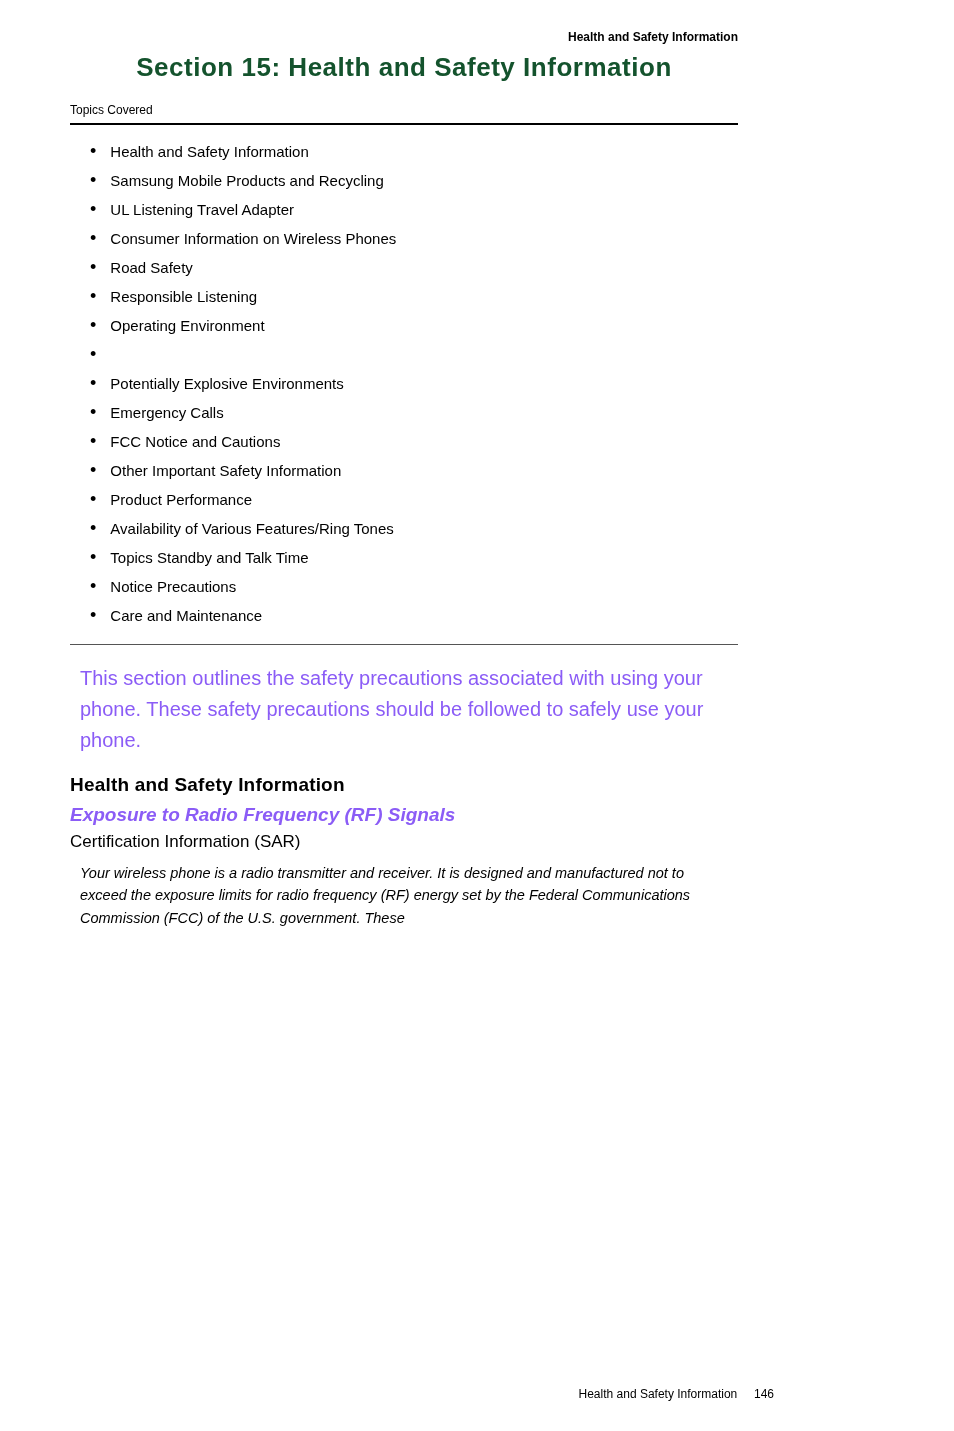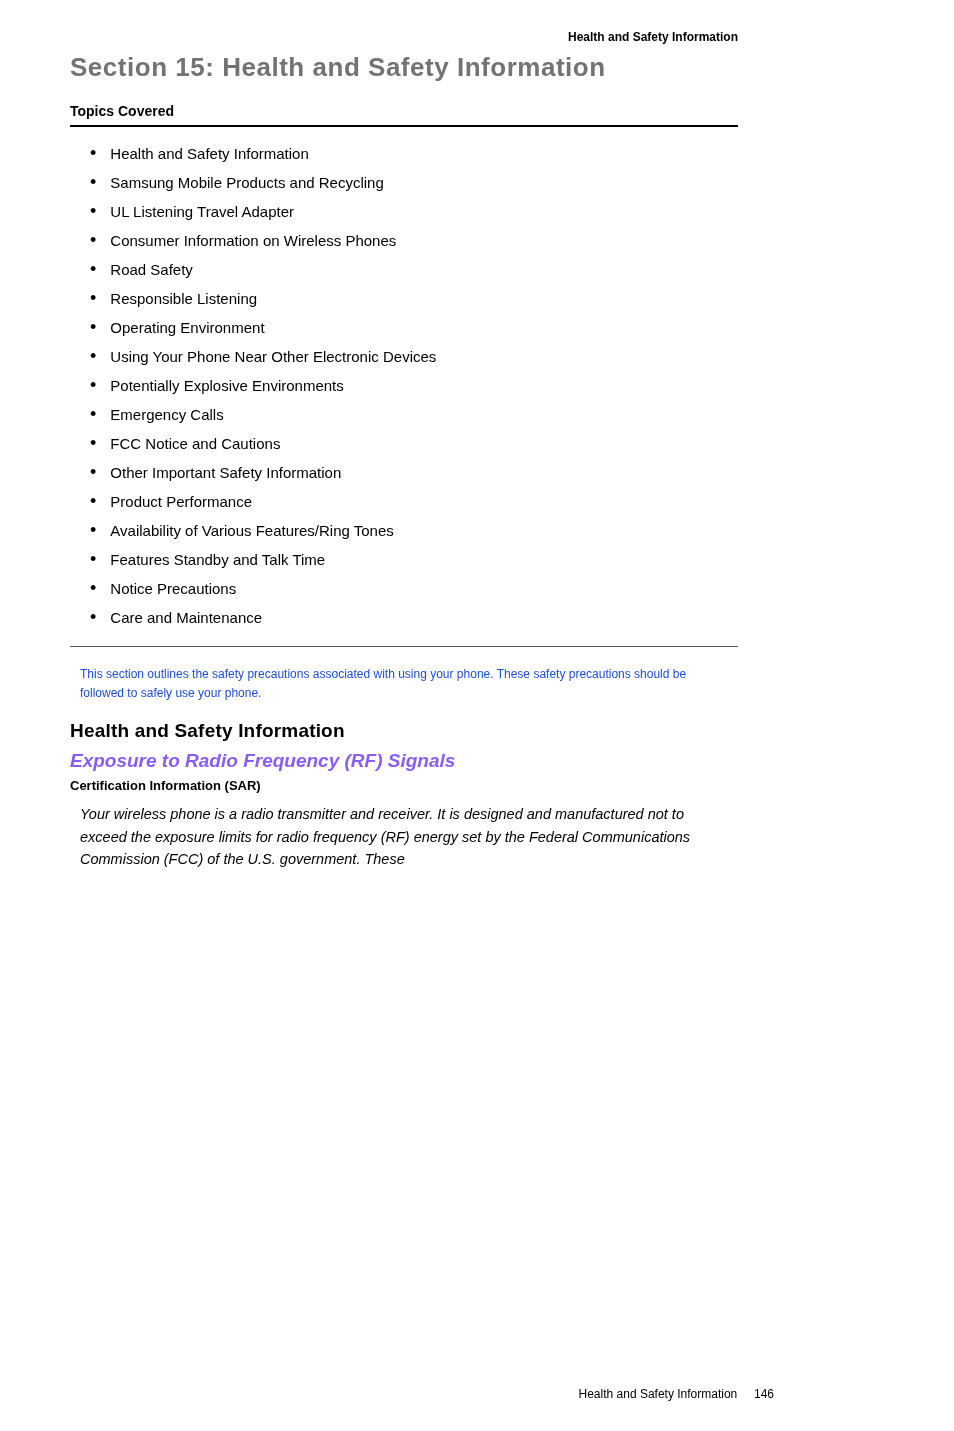--- a/index.html
+++ b/index.html
@@ -28,28 +28,29 @@
       text-align: right;
       font-size: 12px;
       font-weight: bold;
       color: #000;
       margin-bottom: 8px;
     }
 
     .section-title {
       font-size: 26px;
       font-weight: 900;
-      color: #737373;
+      color: #14532d;
       margin-bottom: 20px;
       letter-spacing: 0.02em;
+      text-align: center;
     }
 
     .topics-covered-label {
-      font-size: 14px;
-      font-weight: bold;
+      font-size: 12px;
+      font-weight: normal;
       color: #000;
       margin-bottom: 6px;
     }
 
     .divider {
       border: none;
       border-top: 2px solid #000;
       margin-bottom: 18px;
     }
 
@@ -75,22 +76,22 @@
 
     .bullet {
       font-size: 18px;
       margin-right: 14px;
       margin-top: -2px;
       flex-shrink: 0;
       color: #000;
     }
 
     .intro-text {
-      font-size: 12px;
-      color: #1d4ed8;
+      font-size: 20px;
+      color: #8b5cf6;
       line-height: 1.55;
       margin: 0 6px 18px 10px;
     }
 
     .section-heading {
       font-size: 19px;
       font-weight: 900;
       color: #000;
       margin-bottom: 8px;
       letter-spacing: 0.01em;
@@ -98,22 +99,22 @@
 
     .subsection-heading-italic {
       font-size: 19px;
       font-weight: 900;
       font-style: italic;
       color: #8b5cf6;
       margin-bottom: 6px;
     }
 
     .subsection-heading {
-      font-size: 13px;
-      font-weight: 700;
+      font-size: 17px;
+      font-weight: 400;
       color: #000;
       margin-bottom: 10px;
     }
 
     .body-text {
       font-size: 14.5px;
       color: #000;
       line-height: 1.55;
       margin: 0 10px 10px 10px;
       font-style: italic;
@@ -165,21 +166,20 @@
     <li>
       <span class="bullet">•</span>
       <span>Responsible Listening</span>
     </li>
     <li>
       <span class="bullet">•</span>
       <span>Operating Environment</span>
     </li>
     <li>
       <span class="bullet">•</span>
-      <span>Using Your Phone Near Other Electronic Devices</span>
     </li>
     <li>
       <span class="bullet">•</span>
       <span>Potentially Explosive Environments</span>
     </li>
     <li>
       <span class="bullet">•</span>
       <span>Emergency Calls</span>
     </li>
     <li>
@@ -193,21 +193,21 @@
     <li>
       <span class="bullet">•</span>
       <span>Product Performance</span>
     </li>
     <li>
       <span class="bullet">•</span>
       <span>Availability of Various Features/Ring Tones</span>
     </li>
     <li>
       <span class="bullet">•</span>
-      <span>Features Standby and Talk Time</span>
+      <span>Topics Standby and Talk Time</span>
     </li>
     <li>
       <span class="bullet">•</span>
       <span>Notice Precautions</span>
     </li>
     <li>
       <span class="bullet">•</span>
       <span>Care and Maintenance</span>
     </li>
   </ul>

